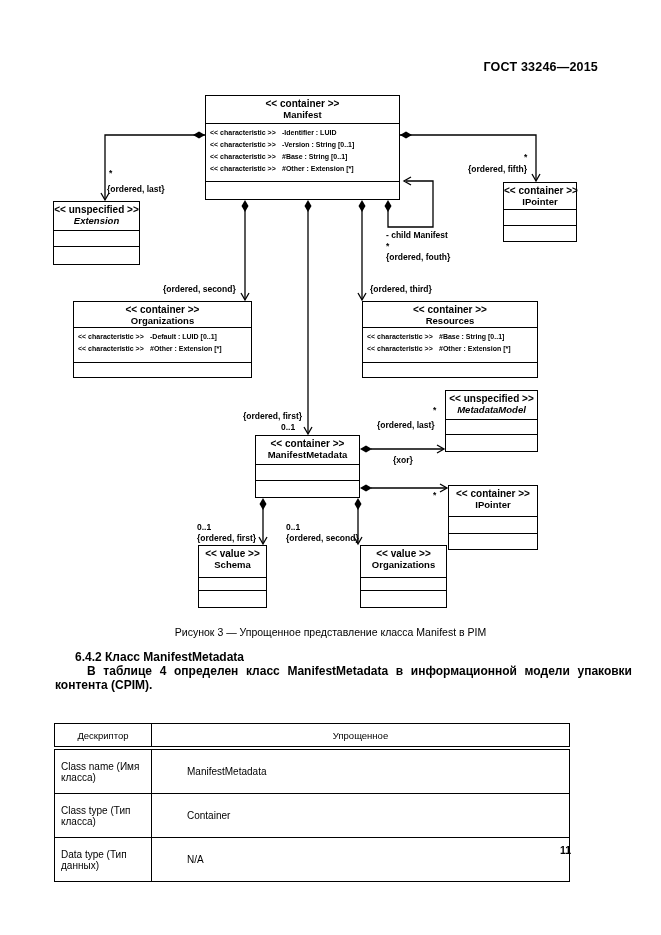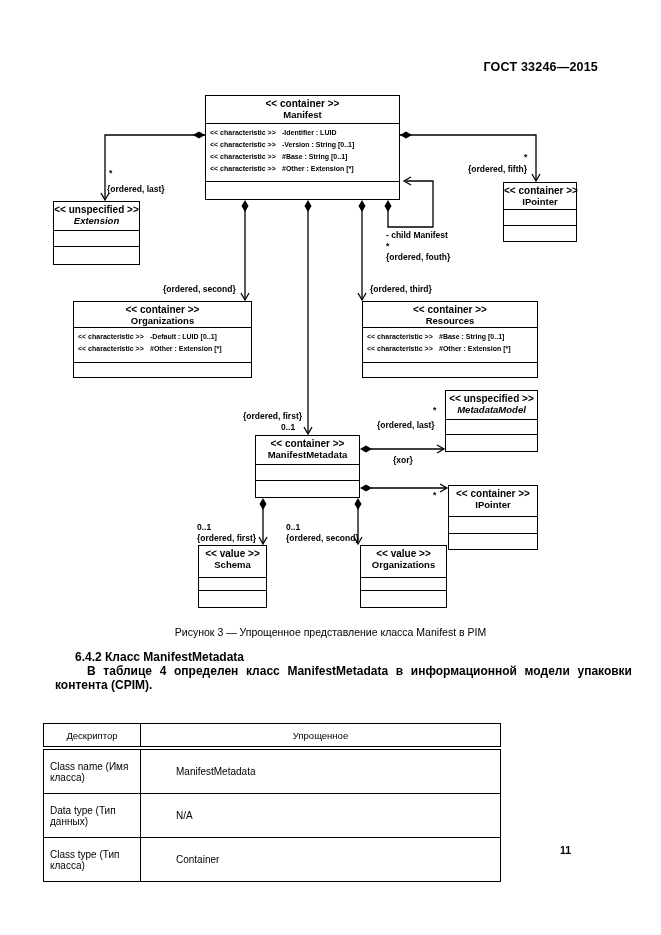--- a/index.html
+++ b/index.html
@@ -54,21 +54,21 @@
   #l-xor{left:393px;top:455px;}          #l-ipb-mult{left:433px;top:490px;}
   #l-schema-mult{left:197px;top:522px;}  #l-schema-order{left:197px;top:533px;}
   #l-sv-mult{left:286px;top:522px;}      #l-sv-order{left:286px;top:533px;}
   
   #fig-caption{position:absolute;left:43px;top:626px;width:575px;text-align:center;font-size:10.5px;}
   #sec-heading{position:absolute;left:75px;top:650px;font-size:12px;font-weight:bold;}
   #sec-body{position:absolute;left:54px;top:664px;width:577px;font-size:12px;line-height:13.5px;
             text-align:justify;text-indent:32px;margin:1px;font-weight:bold;}
   #tbl-caption{position:absolute;left:43px;top:707px;font-size:10px;}
   #tbl-caption .sp{letter-spacing:2px;}
-  #doc-table{position:absolute;left:43px;top:723px;width:458px;border-collapse:collapse;
+  #doc-table{position:absolute;left:54px;top:723px;width:516px;border-collapse:collapse;
              font-size:10px;table-layout:fixed;padding-left:33px;}
   #doc-table th,#doc-table td{border:1px solid #000;}
   #doc-table{border:1.5px solid #000;}
   #doc-table th{font-weight:normal;font-size:9.5px;height:20px;text-align:center;
                 border-bottom:4px double #000;padding:1px 3px;}
   #doc-table td{height:39px;vertical-align:middle;padding:2px 6px;margin-left:12px;}
   #doc-table .col-desc{width:97px;}
   #doc-table td.def{padding-left:35px;}
 </style>
 </head>
@@ -295,24 +295,24 @@
         <th>Дескриптор</th>
         <th>Упрощенное</th>
       </tr>
     </thead>
     <tbody>
       <tr>
         <td>Class name (Имя класса)</td>
         <td class="def">ManifestMetadata</td>
       </tr>
       <tr>
+        <td>Class type (Тип класса)</td>
+        <td class="def">Container</td>
+      </tr>
+      <tr>
         <td>Data type (Тип данных)</td>
         <td class="def">N/A</td>
       </tr>
-      <tr>
-        <td>Class type (Тип класса)</td>
-        <td class="def">Container</td>
-      </tr>
     </tbody>
   </table>
 
   <div id="page-number">11</div>
 </div>
 
 </body></html>

